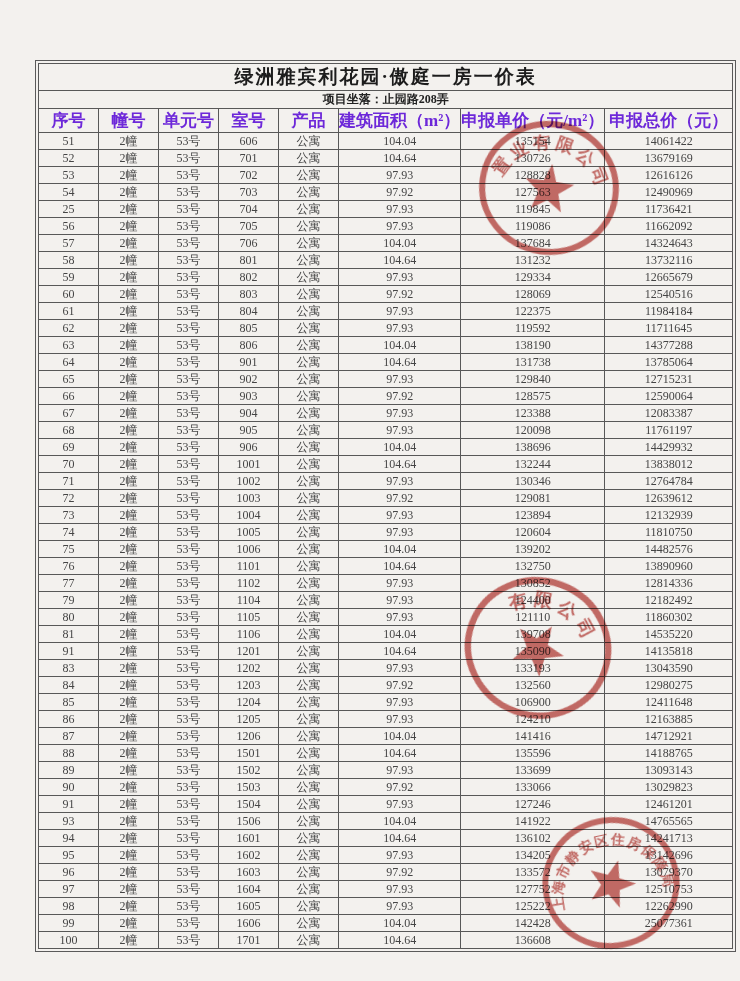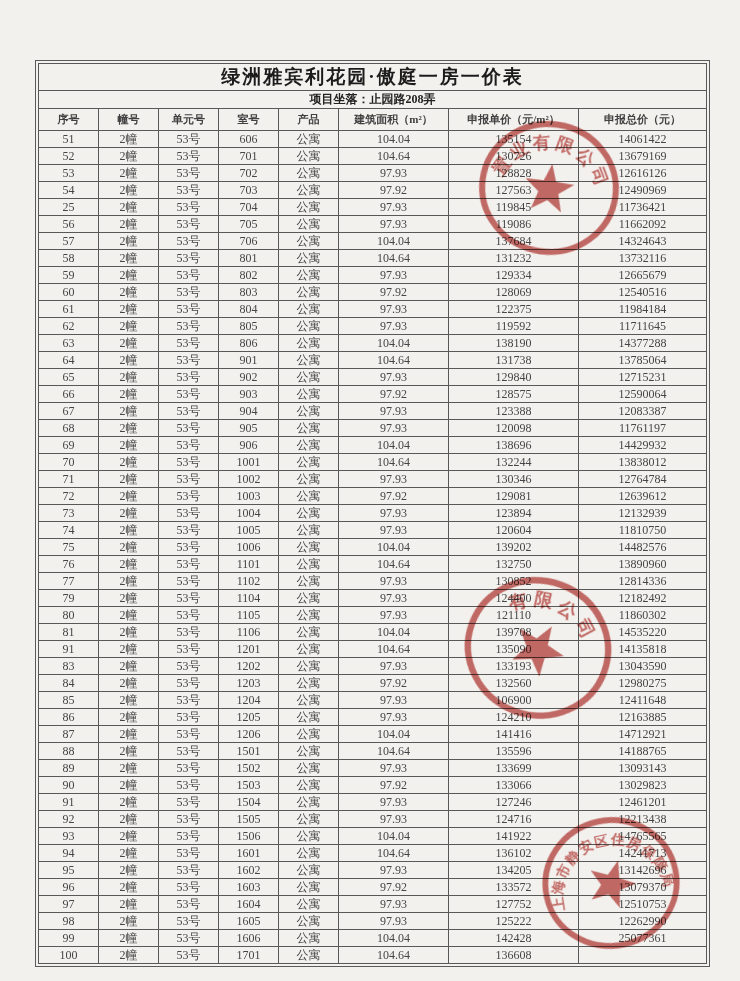--- a/index.html
+++ b/index.html
@@ -13,21 +13,21 @@
     position:absolute; left:35px; top:60px;
     border:1px solid #5a5a5a; padding:2px;
   }
   table.price-table { border-collapse:collapse; table-layout:fixed; }
   .price-table th, .price-table td {
     border:1px solid #585858; text-align:center; vertical-align:middle;
     padding:0; overflow:hidden; white-space:nowrap;
   }
   .title-cell { height:24px; font-size:19px; font-weight:bold; letter-spacing:2px; color:#1c1c1c; }
   .loc-cell   { height:16px; font-size:12px; font-weight:bold; color:#222;margin-left:36px; }
-  .price-table thead th.colhead { height:21px; font-size:11px; font-weight:700; color:#404040; }
+  .price-table thead th.colhead { height:21px; font-size:17px; font-weight:700; color:#6d28d9; }
   .price-table tbody td { height:16px; line-height:16px; font-size:12px; color:#454545; }
 
   .stamp {
     position:absolute; mix-blend-mode:multiply; opacity:.82;
     filter: blur(.5px);
     pointer-events:none;
   }
   .stamp text { font-family:"Liberation Serif", serif; font-weight:bold; }
 
   .watermark {
@@ -468,30 +468,20 @@
             <td>91</td>
             <td>2幢</td>
             <td>53号</td>
             <td>1504</td>
             <td>公寓</td>
             <td>97.93</td>
             <td>127246</td>
             <td>12461201</td>
           </tr>
           <tr>
-            <td>92</td>
-            <td>2幢</td>
-            <td>53号</td>
-            <td>1505</td>
-            <td>公寓</td>
-            <td>97.93</td>
-            <td>124716</td>
-            <td>12213438</td>
-          </tr>
-          <tr>
             <td>93</td>
             <td>2幢</td>
             <td>53号</td>
             <td>1506</td>
             <td>公寓</td>
             <td>104.04</td>
             <td>141922</td>
             <td>14765565</td>
           </tr>
           <tr>

